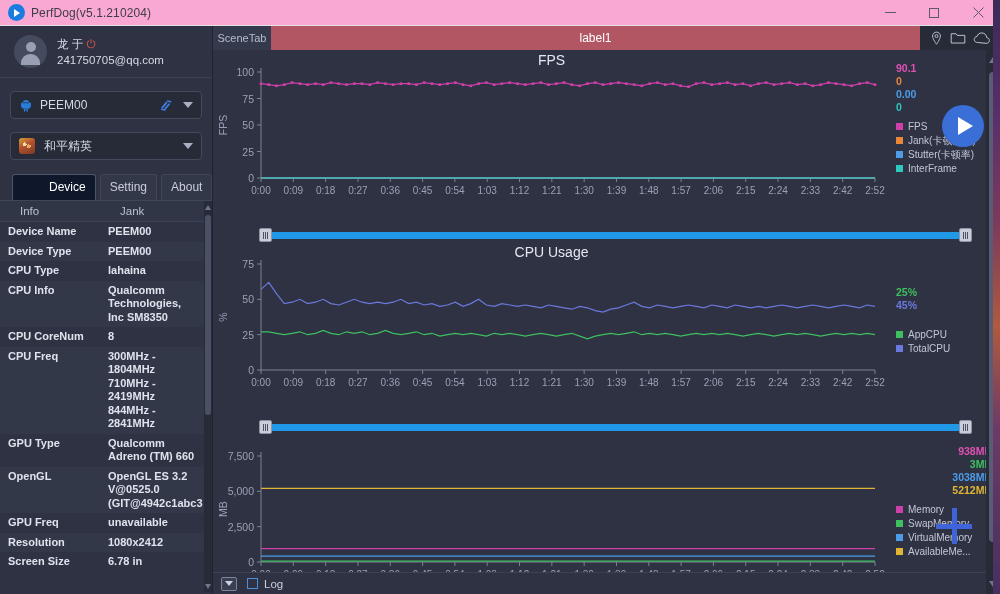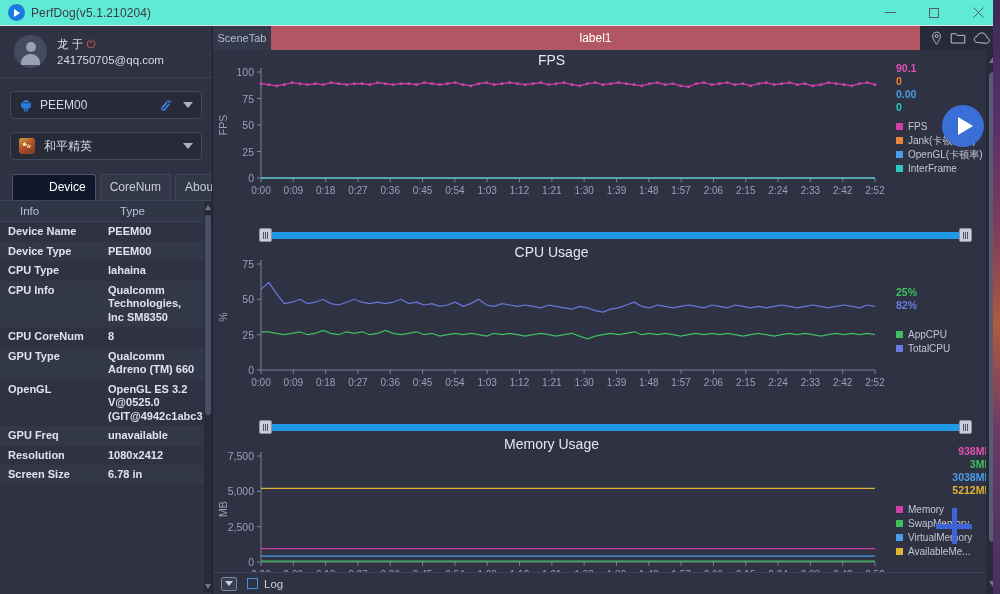--- a/index.html
+++ b/index.html
@@ -12,21 +12,21 @@
   #app {
     position: relative;
     width: 1000px; height: 594px;
     background: #2e3242;
     overflow: hidden;
   }
 
   
   .titlebar {
     height: 26px;
-    background: #5eead4;
+    background: #f9a8d4;
     display: flex;
     align-items: center;
     padding-left: 8px;
     border-bottom: 1px solid #e2e2e2;
   }
   .tb-logo {
     width: 17px; height: 17px;
     border-radius: 50%;
     background: #1a7ce0;
     position: relative;
@@ -476,30 +476,30 @@
       <div class="selector">
         <span class="sel-game-icon"></span>
         <span class="sel-label">和平精英</span>
         <span class="sel-right">
           <span class="caret-down"></span>
         </span>
       </div>
 
       <div class="tabs">
         <div class="tab active">Device</div>
-        <div class="tab">CoreNum</div>
+        <div class="tab">Setting</div>
         <div class="tab">About</div>
       </div>
 
       <div class="tablewrap">
         <table class="info">
           <thead>
             <tr>
               <th>Info</th>
-              <th>Type</th>
+              <th>Jank</th>
             </tr>
           </thead>
           <tbody id="info-body">
               <tr>
                 <td>Device Name</td>
                 <td>PEEM00</td>
               </tr>
               <tr>
                 <td>Device Type</td>
                 <td>PEEM00</td>
@@ -508,20 +508,24 @@
                 <td>CPU Type</td>
                 <td>lahaina</td>
               </tr>
               <tr>
                 <td>CPU Info</td>
                 <td>Qualcomm Technologies, Inc SM8350</td>
               </tr>
               <tr>
                 <td>CPU CoreNum</td>
                 <td>8</td>
+              </tr>
+              <tr>
+                <td>CPU Freq</td>
+                <td>300MHz - 1804MHz 710MHz - 2419MHz 844MHz - 2841MHz</td>
               </tr>
               <tr>
                 <td>GPU Type</td>
                 <td>Qualcomm Adreno (TM) 660</td>
               </tr>
               <tr>
                 <td>OpenGL</td>
                 <td>OpenGL ES 3.2 V@0525.0 (GIT@4942c1abc3</td>
               </tr>
               <tr>
@@ -717,21 +721,21 @@
                 <div class="legend-row">
                   <span class="legend-sw" style="background: rgb(207, 63, 168);"></span>
                   <span class="legend-txt">FPS</span>
                 </div>
                 <div class="legend-row">
                   <span class="legend-sw" style="background: rgb(232, 134, 58);"></span>
                   <span class="legend-txt">Jank(卡顿次数)</span>
                 </div>
                 <div class="legend-row">
                   <span class="legend-sw" style="background: rgb(76, 156, 232);"></span>
-                  <span class="legend-txt">OpenGL(卡顿率)</span>
+                  <span class="legend-txt">Stutter(卡顿率)</span>
                 </div>
                 <div class="legend-row">
                   <span class="legend-sw" style="background: rgb(46, 200, 189);"></span>
                   <span class="legend-txt">InterFrame</span>
                 </div>
               </div>
           </div>
         </div>
         <div class="slider">
           <div class="track"></div>
@@ -795,21 +799,21 @@
               <text x="597.3684210526316" y="144" text-anchor="middle" font-size="10" fill="#9aa1b6" font-family="&quot;Liberation Sans&quot;, sans-serif">2:33</text>
               <line x1="629.6842105263158" y1="128" x2="629.6842105263158" y2="132" stroke="#7b8296" stroke-width="1"></line>
               <text x="629.6842105263158" y="144" text-anchor="middle" font-size="10" fill="#9aa1b6" font-family="&quot;Liberation Sans&quot;, sans-serif">2:42</text>
               <line x1="662" y1="128" x2="662" y2="132" stroke="#7b8296" stroke-width="1"></line>
               <text x="662" y="144" text-anchor="middle" font-size="10" fill="#9aa1b6" font-family="&quot;Liberation Sans&quot;, sans-serif">2:52</text>
               <path d="M48.0 89.8 L55.8 89.8 L63.5 91.3 L71.3 92.7 L79.1 91.3 L86.9 89.8 L94.6 92.7 L102.4 91.3 L110.2 88.4 L117.9 91.3 L125.7 92.7 L133.5 89.8 L141.3 91.3 L149.0 89.8 L156.8 92.7 L164.6 91.3 L172.4 88.4 L180.1 91.3 L187.9 92.7 L195.7 91.3 L203.4 89.8 L211.2 92.7 L219.0 91.3 L226.8 94.1 L234.5 92.7 L242.3 91.3 L250.1 92.7 L257.8 91.3 L265.6 92.7 L273.4 94.1 L281.2 91.3 L288.9 92.7 L296.7 91.3 L304.5 92.7 L312.3 94.1 L320.0 92.7 L327.8 91.3 L335.6 92.7 L343.3 94.1 L351.1 92.7 L358.9 91.3 L366.7 94.1 L374.4 96.9 L382.2 94.1 L390.0 92.7 L397.7 91.3 L405.5 92.7 L413.3 91.3 L421.1 89.8 L428.8 92.7 L436.6 91.3 L444.4 92.7 L452.2 91.3 L459.9 92.7 L467.7 94.1 L475.5 92.7 L483.2 91.3 L491.0 92.7 L498.8 91.3 L506.6 92.7 L514.3 91.3 L522.1 92.7 L529.9 94.1 L537.6 92.7 L545.4 91.3 L553.2 92.7 L561.0 94.1 L568.7 92.7 L576.5 91.3 L584.3 92.7 L592.1 91.3 L599.8 92.7 L607.6 94.1 L615.4 92.7 L623.1 91.3 L630.9 92.7 L638.7 91.3 L646.5 92.7 L654.2 91.3 L662.0 92.7 " fill="none" stroke="#3fbf5f" stroke-width="1.2"></path>
               <path d="M48.0 47.4 L55.8 40.4 L63.5 51.7 L71.3 61.6 L79.1 60.2 L86.9 57.3 L94.6 61.6 L102.4 60.2 L110.2 57.3 L117.9 61.6 L125.7 63.0 L133.5 60.2 L141.3 57.3 L149.0 60.2 L156.8 61.6 L164.6 60.2 L172.4 61.6 L180.1 60.2 L187.9 57.3 L195.7 61.6 L203.4 60.2 L211.2 63.0 L219.0 61.6 L226.8 64.4 L234.5 63.0 L242.3 60.2 L250.1 64.4 L257.8 61.6 L265.6 57.3 L273.4 63.0 L281.2 64.4 L288.9 61.6 L296.7 63.0 L304.5 64.4 L312.3 63.0 L320.0 64.4 L327.8 65.8 L335.6 63.0 L343.3 64.4 L351.1 65.8 L358.9 67.2 L366.7 64.4 L374.4 65.8 L382.2 68.6 L390.0 70.1 L397.7 67.2 L405.5 65.8 L413.3 63.0 L421.1 60.2 L428.8 64.4 L436.6 65.8 L444.4 63.0 L452.2 64.4 L459.9 65.8 L467.7 64.4 L475.5 63.0 L483.2 64.4 L491.0 65.8 L498.8 63.0 L506.6 64.4 L514.3 65.8 L522.1 63.0 L529.9 64.4 L537.6 65.8 L545.4 64.4 L553.2 65.8 L561.0 64.4 L568.7 63.0 L576.5 64.4 L584.3 65.8 L592.1 64.4 L599.8 63.0 L607.6 64.4 L615.4 65.8 L623.1 64.4 L630.9 63.0 L638.7 64.4 L646.5 65.8 L654.2 63.0 L662.0 64.4 " fill="none" stroke="#6b79dd" stroke-width="1.2"></path>
             </svg>
           <div class="readouts" style="top:44px;">
             <div class="val" style="color:#3fbf5f">25%</div>
-            <div class="val" style="color:#6b79dd">82%</div>
+            <div class="val" style="color:#6b79dd">45%</div>
             <div style="margin-top:16px" id="legend-cpu">
                 <div class="legend-row">
                   <span class="legend-sw" style="background: rgb(63, 191, 95);"></span>
                   <span class="legend-txt">AppCPU</span>
                 </div>
                 <div class="legend-row">
                   <span class="legend-sw" style="background: rgb(107, 121, 221);"></span>
                   <span class="legend-txt">TotalCPU</span>
                 </div>
               </div>
@@ -819,21 +823,20 @@
           <div class="track"></div>
           <div class="handle left">
               <div class="grip"></div>
             </div>
           <div class="handle right">
               <div class="grip"></div>
             </div>
         </div>
 
         <div class="chart">
-          <div class="chart-title">Memory Usage</div>
           <svg id="svg-mem" width="770" height="160">
               <line x1="48" y1="18" x2="48" y2="128" stroke="#7b8296" stroke-width="1"></line>
               <line x1="48" y1="128" x2="662" y2="128" stroke="#7b8296" stroke-width="1"></line>
               <line x1="44" y1="128" x2="48" y2="128" stroke="#7b8296" stroke-width="1"></line>
               <text x="41" y="132" text-anchor="end" font-size="10.5" fill="#9aa1b6" font-family="&quot;Liberation Sans&quot;, sans-serif">0</text>
               <line x1="44" y1="92.66666666666667" x2="48" y2="92.66666666666667" stroke="#7b8296" stroke-width="1"></line>
               <text x="41" y="96.66666666666667" text-anchor="end" font-size="10.5" fill="#9aa1b6" font-family="&quot;Liberation Sans&quot;, sans-serif">2,500</text>
               <line x1="44" y1="57.33333333333334" x2="48" y2="57.33333333333334" stroke="#7b8296" stroke-width="1"></line>
               <text x="41" y="61.33333333333334" text-anchor="end" font-size="10.5" fill="#9aa1b6" font-family="&quot;Liberation Sans&quot;, sans-serif">5,000</text>
               <line x1="44" y1="22" x2="48" y2="22" stroke="#7b8296" stroke-width="1"></line>

